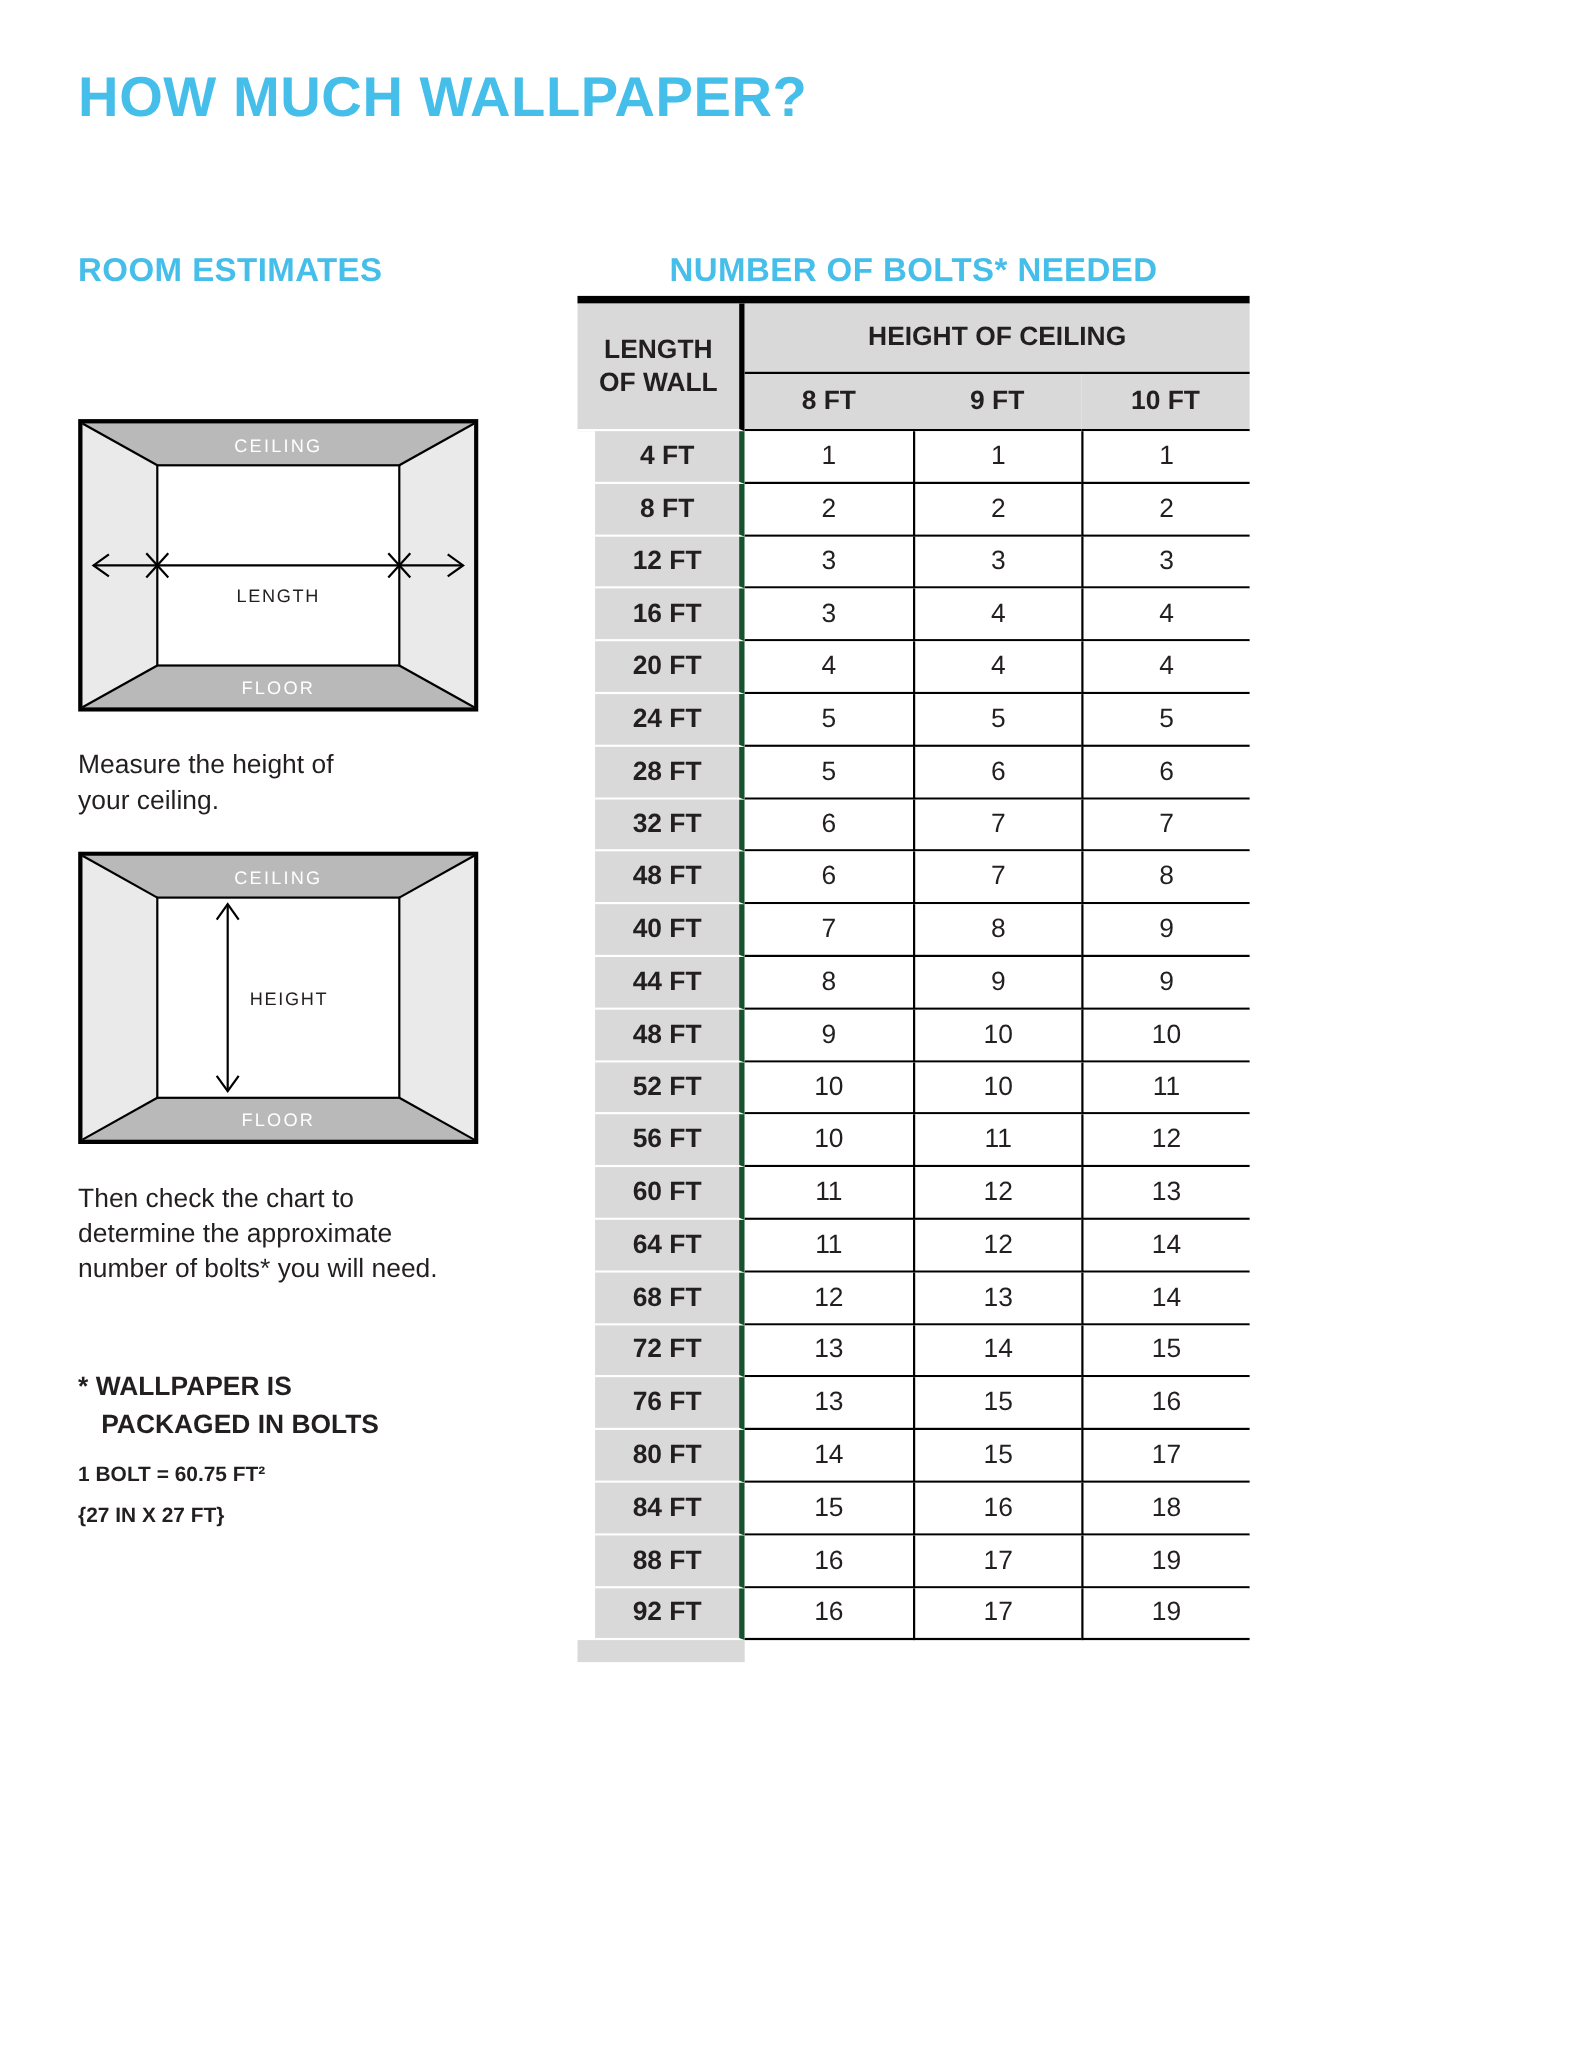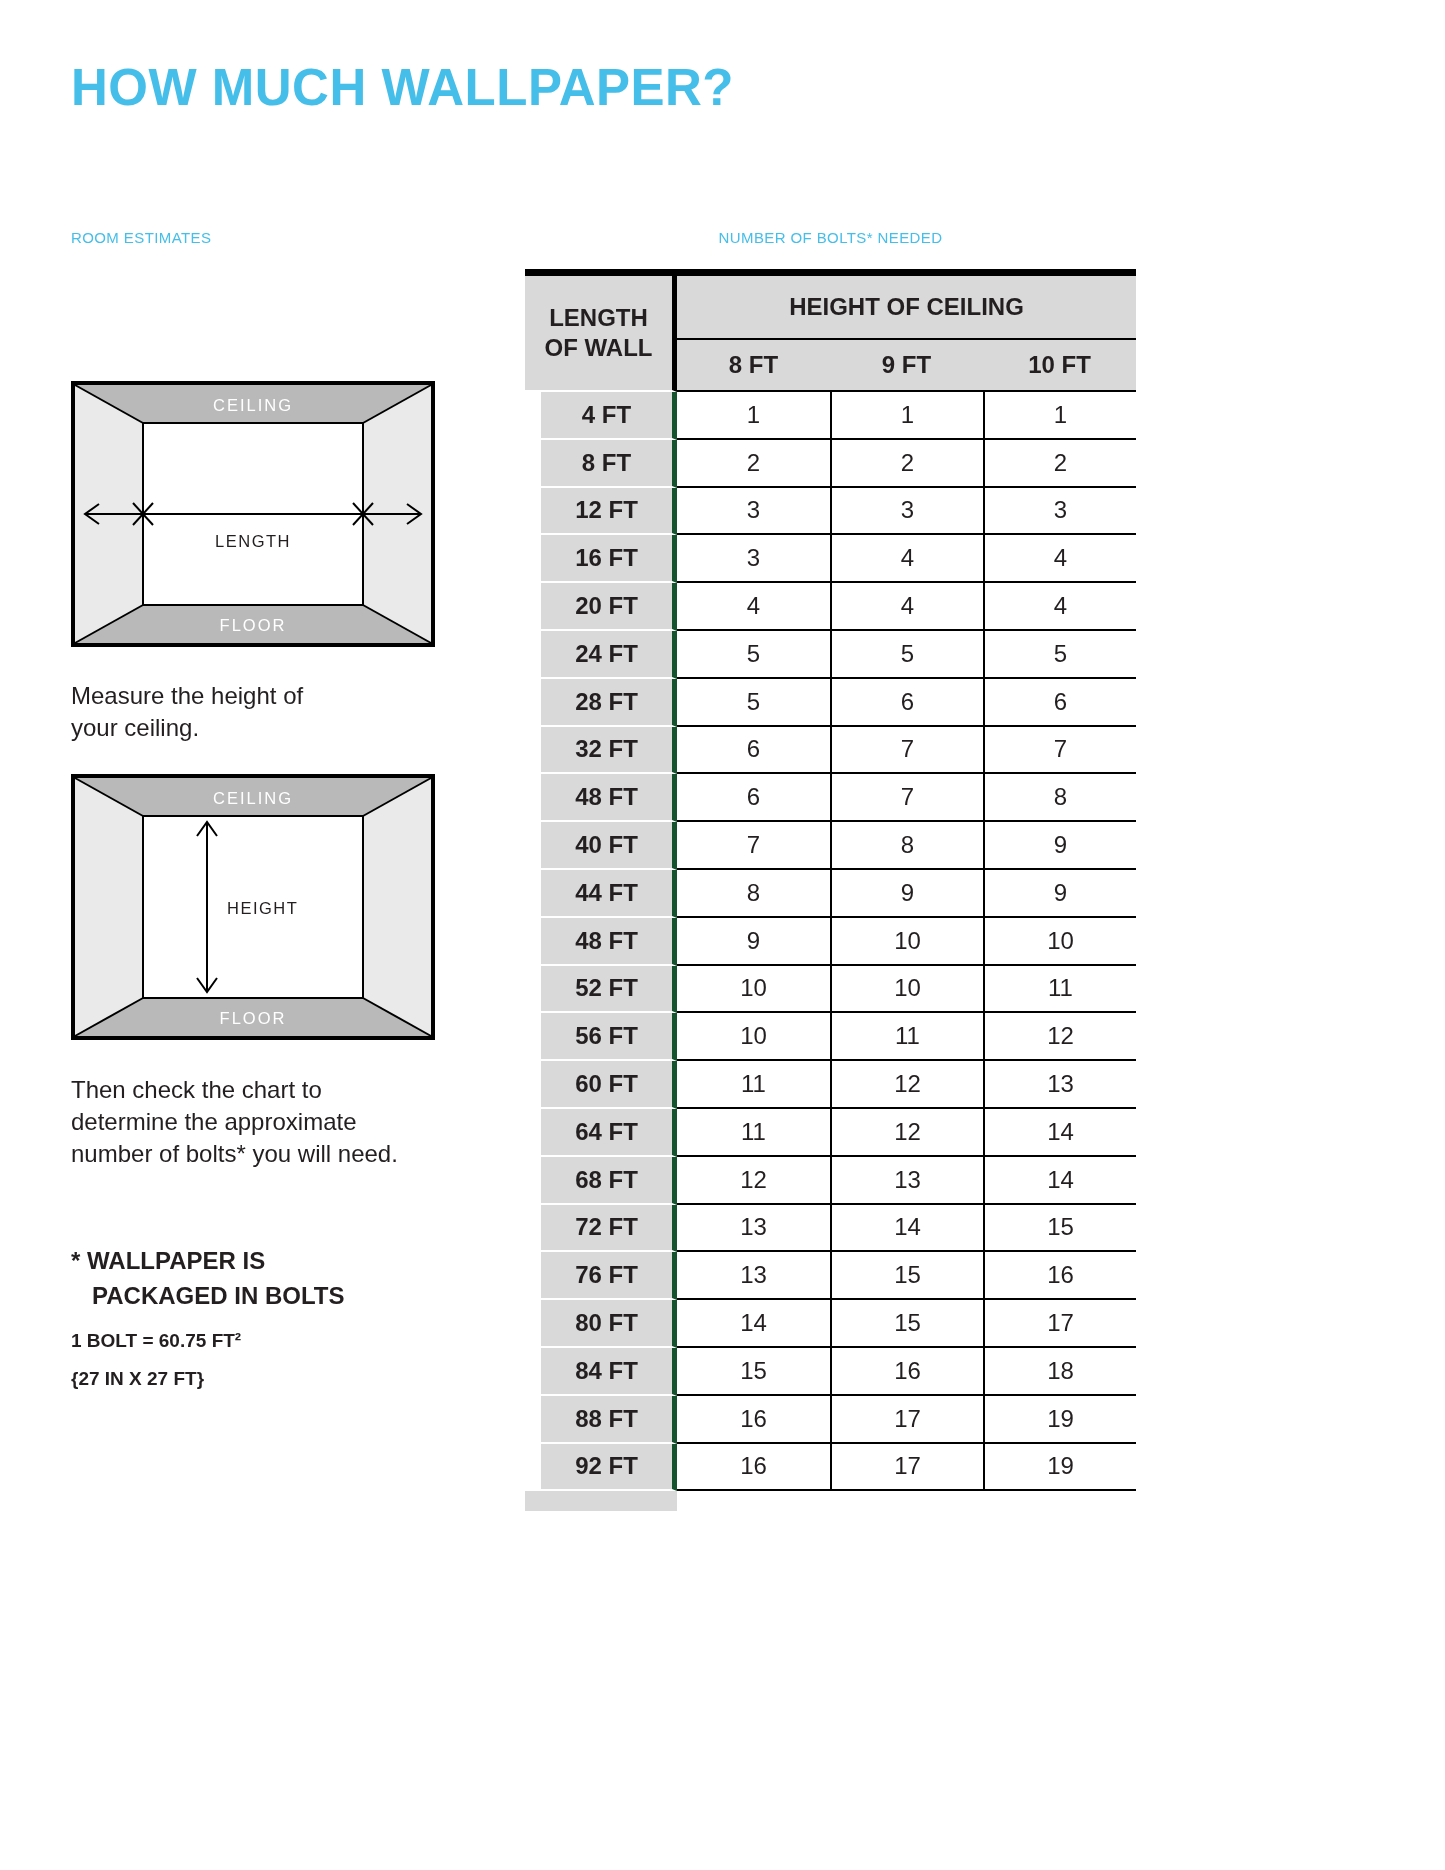--- a/index.html
+++ b/index.html
@@ -9,21 +9,21 @@
     --diag-dark:#B9B9B9;
     --diag-light:#EAEAEA;
     --ink:#231F20;
   }
   html,body { background:#fff; }
   body { font-family:"Liberation Sans", sans-serif; color:var(--ink); }
   .page { position:relative; width:1445px; height:1592px; background:#fff; overflow:hidden; }
 
   .title { position:absolute; left:71px; top:58px; font-size:51px; font-weight:700; color:var(--accent); letter-spacing:0.5px; }
 
-  .sec-head { position:absolute; font-size:15px; font-weight:400; color:var(--accent); letter-spacing:0.4px; }
+  .sec-head { position:absolute; font-size:30px; font-weight:700; color:var(--accent); letter-spacing:0.4px; }
   .room-est { left:71px; top:229px; }
   .tbl-head { left:525px; top:229px; width:611px; text-align:center; }
 
   .para { position:absolute; left:71px; font-size:24px; line-height:32px; white-space:pre-line; color:var(--ink); }
   .p1 { top:286px; }
   .p2 { top:680px; }
   .p3 { top:1074px; }
 
   .diagram { position:absolute; left:71px; width:364px; height:266px; }
   .d1 { top:381px; }

